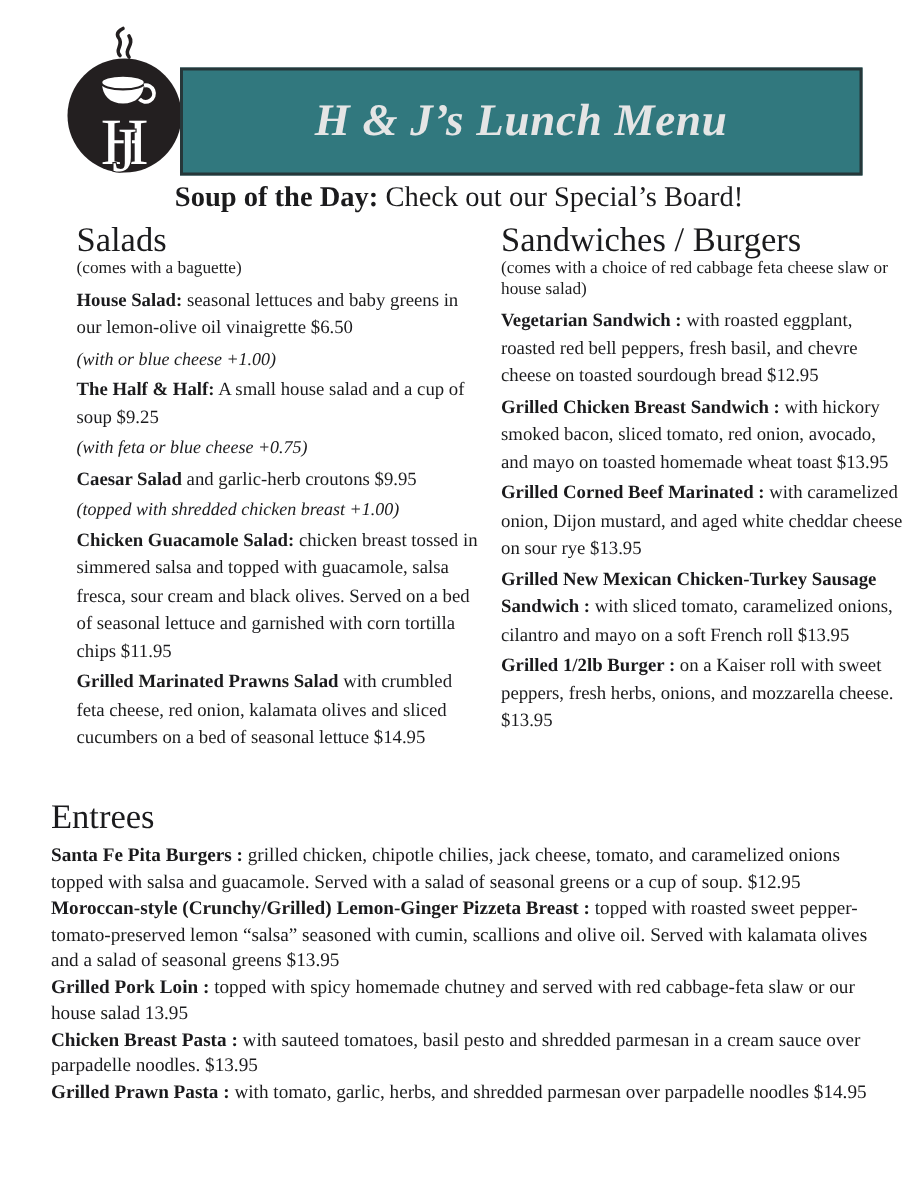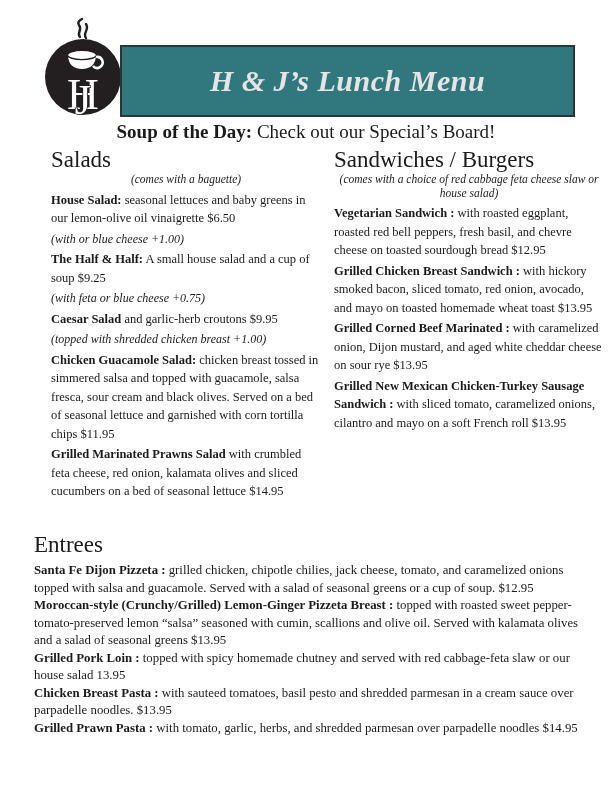--- a/index.html
+++ b/index.html
@@ -30,21 +30,21 @@
   .soup{
     position:absolute;top:121px;left:0;width:100%;text-align:center;
     margin:0;font-size:19px;
   }
   .b{font-weight:700;}
 
   
   .columns{position:absolute;top:147px;left:51px;width:553px;display:flex;gap:13px;}
   .col{width:270px;}
   h2{margin:0;font-size:23px;font-weight:400;line-height:26px;}
-  .subtitle{margin:0 0 4px;font-style:italic;font-size:11.5px;line-height:13.5px;text-align:center;}
+  .subtitle{margin:0 0 4px;font-size:11.5px;line-height:13.5px;}
   .items p{margin:0 0 2px;font-size:12.5px;line-height:18.5px;}
   .items p.note{font-style:italic;font-size:12px;}
 
   
   .entrees{position:absolute;top:532px;left:34px;width:554px;}
   .entrees h2{margin:0 0 4px;}
   .entrees .items p{margin:0;font-size:12.8px;line-height:17.5px;}
 </style>
 </head>
 <body>
@@ -91,28 +91,29 @@
     </section>
 
     <section class="col">
       <h2>Sandwiches / Burgers</h2>
       <p class="subtitle">(comes with a choice of red cabbage feta cheese slaw or house salad)</p>
       <div class="items">
           <p class="item"><span class="b">Vegetarian Sandwich :</span> with roasted eggplant, roasted red bell peppers, fresh basil, and chevre cheese on toasted sourdough bread $12.95</p>
           <p class="item"><span class="b">Grilled Chicken Breast Sandwich :</span> with hickory smoked bacon, sliced tomato, red onion, avocado, and mayo on toasted homemade wheat toast $13.95</p>
           <p class="item"><span class="b">Grilled Corned Beef Marinated :</span> with caramelized onion, Dijon mustard, and aged white cheddar cheese on sour rye $13.95</p>
           <p class="item"><span class="b">Grilled New Mexican Chicken-Turkey Sausage Sandwich :</span> with sliced tomato, caramelized onions, cilantro and mayo on a soft French roll $13.95</p>
+          <p class="item"><span class="b">Grilled 1/2lb Burger :</span> on a Kaiser roll with sweet peppers, fresh herbs, onions, and mozzarella cheese. $13.95</p>
         </div>
     </section>
   </div>
 
   <section class="entrees">
     <h2>Entrees</h2>
     <div class="items">
-        <p class="item"><span class="b">Santa Fe Dijon Pizzeta :</span> grilled chicken, chipotle chilies, jack cheese, tomato, and caramelized onions topped with salsa and guacamole. Served with a salad of seasonal greens or a cup of soup. $12.95</p>
+        <p class="item"><span class="b">Santa Fe Pita Burgers :</span> grilled chicken, chipotle chilies, jack cheese, tomato, and caramelized onions topped with salsa and guacamole. Served with a salad of seasonal greens or a cup of soup. $12.95</p>
         <p class="item"><span class="b">Moroccan-style (Crunchy/Grilled) Lemon-Ginger Pizzeta Breast :</span> topped with roasted sweet pepper-tomato-preserved lemon “salsa” seasoned with cumin, scallions and olive oil. Served with kalamata olives and a salad of seasonal greens $13.95</p>
         <p class="item"><span class="b">Grilled Pork Loin :</span> topped with spicy homemade chutney and served with red cabbage-feta slaw or our house salad 13.95</p>
         <p class="item"><span class="b">Chicken Breast Pasta :</span> with sauteed tomatoes, basil pesto and shredded parmesan in a cream sauce over parpadelle noodles. $13.95</p>
         <p class="item"><span class="b">Grilled Prawn Pasta :</span> with tomato, garlic, herbs, and shredded parmesan over parpadelle noodles $14.95</p>
       </div>
   </section>
 
 </div>
 
 </body></html>

